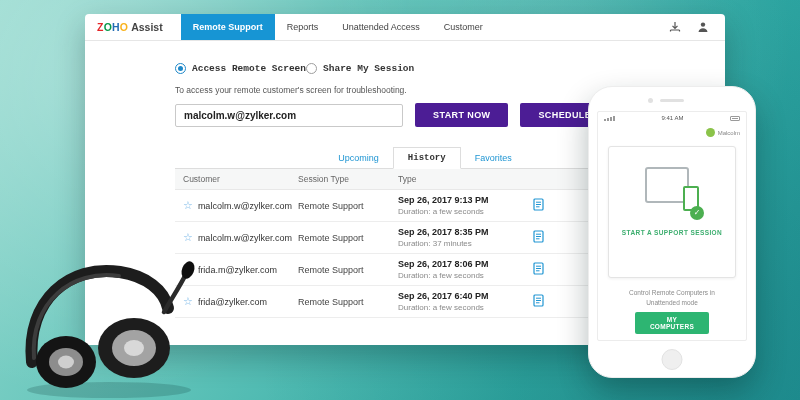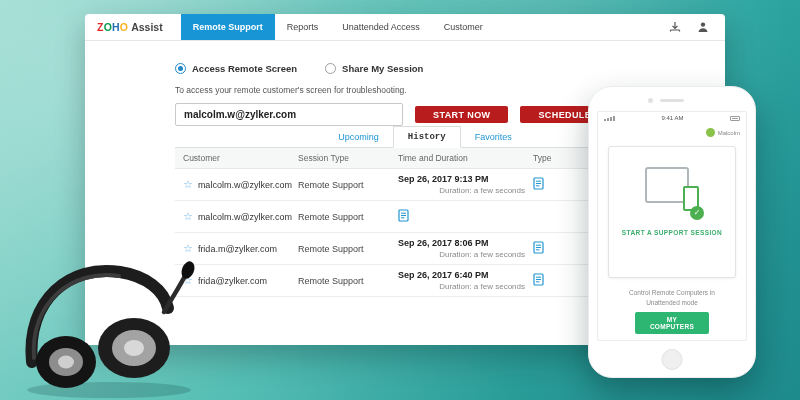--- a/index.html
+++ b/index.html
@@ -23,50 +23,50 @@
   .logo .l{ letter-spacing:.2px; }
   .l-z{color:#e42527} .l-o1{color:#089949} .l-h{color:#226db4} .l-o2{color:#f9b21d}
   .logo .assist{ color:#444; margin-left:3px; font-weight:bold; }
   .tabs{ display:flex; margin-left:8px; }
   .tab{ font-size:9px; color:#444; padding:0 12px; display:flex; align-items:center; cursor:pointer; }
   .tab.active{ background:#1795d4; color:#fff; font-weight:bold; }
   .nav-icons{ margin-left:auto; display:flex; align-items:center; gap:16px; padding-right:16px; }
   .nav-icons svg{ display:block; }
 
   .content{ padding:14px 0 0 90px; }
-  .radio-row{ display:flex; align-items:flex-start; gap:28px; margin-top:8px; }
+  .radio-row{ display:flex; align-items:flex-start; margin-top:8px;font-family:Liberation Mono, monospace; }
   .radio-opt{ display:flex; align-items:center; gap:6px; font-size:9.5px; color:#333; font-weight:bold; cursor:pointer; }
   .radio{ width:11px; height:11px; border-radius:50%; border:1px solid #9e9e9e; position:relative; background:#fff; flex:0 0 11px; }
   .radio.checked{ border-color:#1e88c9; }
   .radio.checked::after{ content:""; position:absolute; left:2px; top:2px; width:5px; height:5px; border-radius:50%; background:#1e88c9; }
   .helper{ font-size:8.5px; color:#555; margin-top:11px; }
   .form-row{ display:flex; align-items:center; gap:12px; margin-top:8px; }
   .email-input{
     width:228px; height:23px; border:1px solid #c9c9c9; border-radius:2px;
     font-family:"Liberation Sans", sans-serif; font-size:10px; font-weight:bold; color:#222; padding:0 8px;
   }
-  .btn{ height:17px; border:none; border-radius:2px; background:#b91c1c; color:#fff;
+  .btn{ height:24px; border:none; border-radius:2px; background:#4c1d95; color:#fff;
         font-family:"Liberation Sans", sans-serif; font-size:9px; font-weight:bold; letter-spacing:.4px;
         padding:0 18px; cursor:pointer; }
 
   
-  .history{ width:440px; }
+  .history{ width:440px; margin-top:20px; }
   .subtabs{ display:flex; justify-content:center; padding-left:60px; border-bottom:1px solid #ddd; height:22px; }
   .subtab{ font-size:9px; color:#2196d3; padding:0 14px; display:flex; align-items:center; cursor:pointer; }
   .subtab.active{ color:#333; font-weight:bold; background:#fff; border:1px solid #ddd; border-bottom:1px solid #fff; margin-bottom:-1px;font-family:Liberation Mono, monospace; }
   .thead, .trow{ display:grid; grid-template-columns:115px 100px 135px 90px; align-items:center; }
   .thead{ background:#f6f7f7; height:21px; font-size:8.5px; color:#666; border-bottom:1px solid #e8e8e8; }
   .thead > div{ padding-left:8px; }
   .trow{ height:32px; border-bottom:1px solid #ededed; }
   .cell{ padding-left:8px; font-size:9px; color:#333; }
   .cust{ display:flex; align-items:center; gap:5px; }
   .star{ color:#7db9e8; font-size:11px; line-height:1; cursor:pointer; }
   .sessiontype{ color:#444; }
   .time-main{ font-weight:bold; color:#222; font-size:9px; }
-  .time-sub{ color:#8a8a8a; font-size:8px; margin-top:2px;text-align:right; }
+  .time-sub{ color:#8a8a8a; font-size:8px; margin-top:2px; }
   .note-icon{ cursor:pointer; display:inline-block; }
 
   
   .phone{
     position:absolute; left:588px; top:86px; width:168px; height:292px;
     background:#fff; border-radius:24px; box-shadow:0 14px 30px rgba(0,30,30,.30);
     border:1px solid #ededed;
   }
   .speaker{ position:absolute; top:12px; left:50%; transform:translateX(-50%); width:24px; height:3px; background:#e1e1e1; border-radius:2px; }
   .cam{ position:absolute; top:11px; left:calc(50% - 24px); width:5px; height:5px; background:#e1e1e1; border-radius:50%; }
@@ -153,21 +153,20 @@
       <div class="history">
         <div class="subtabs">
           <div class="subtab">Upcoming</div>
           <div class="subtab active">History</div>
           <div class="subtab">Favorites</div>
         </div>
 
         <div class="thead">
           <div>Customer</div>
           <div>Session Type</div>
-          <div>Time and Duration</div>
           <div>Type</div>
         </div>
 
         <div class="trow">
           <div class="cell cust">
               <span class="star">☆</span>
               <span>malcolm.w@zylker.com</span>
             </div>
           <div class="cell sessiontype">Remote Support</div>
           <div class="cell">
@@ -179,20 +178,24 @@
                   <path d="M3 4.2h5M3 6.5h5M3 8.8h3.5" stroke="#2196d3" stroke-width="1"></path>
                 </svg></span></div>
         </div>
 
         <div class="trow">
           <div class="cell cust">
               <span class="star">☆</span>
               <span>malcolm.w@zylker.com</span>
             </div>
           <div class="cell sessiontype">Remote Support</div>
+          <div class="cell">
+              <div class="time-main">Sep 26, 2017 8:35 PM</div>
+              <div class="time-sub">Duration: 37 minutes</div>
+            </div>
           <div class="cell"><span class="note-icon"><svg width="11" height="13" viewBox="0 0 11 13">
                   <rect x="1" y="1" width="9" height="11" rx="1" fill="none" stroke="#2196d3" stroke-width="1.2"></rect>
                   <path d="M3 4.2h5M3 6.5h5M3 8.8h3.5" stroke="#2196d3" stroke-width="1"></path>
                 </svg></span></div>
         </div>
 
         <div class="trow">
           <div class="cell cust">
               <span class="star">☆</span>
               <span>frida.m@zylker.com</span>

